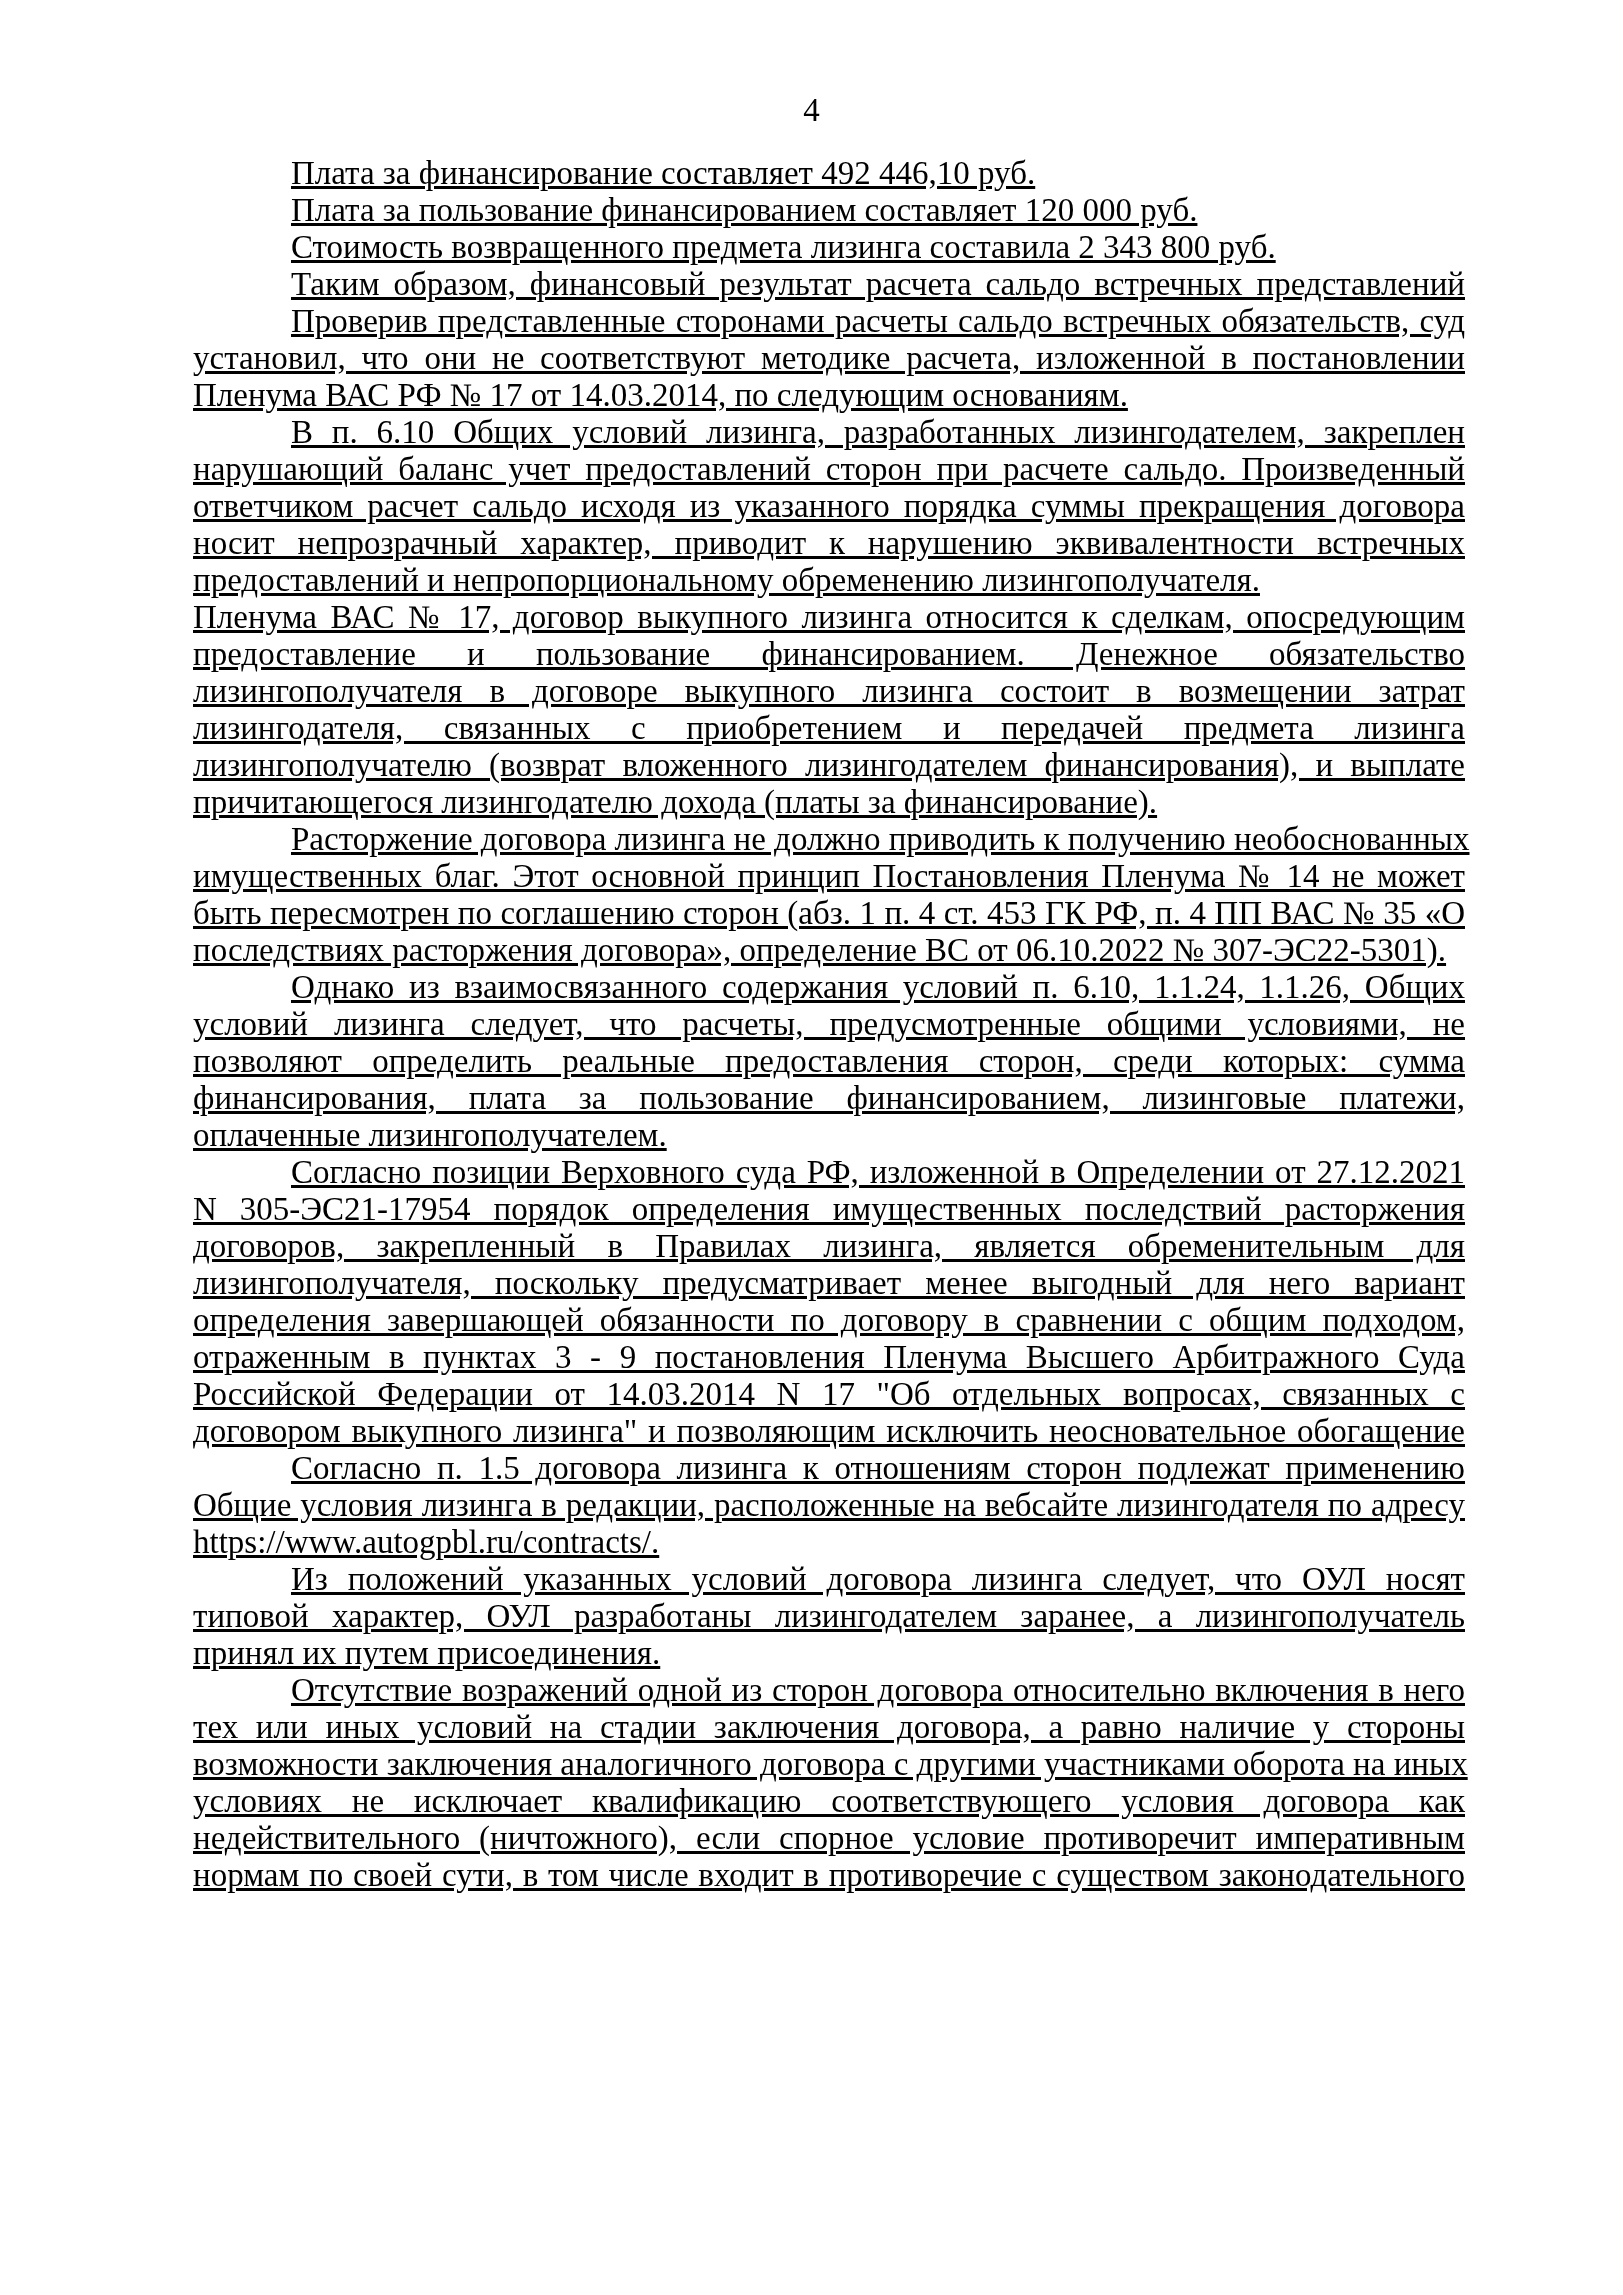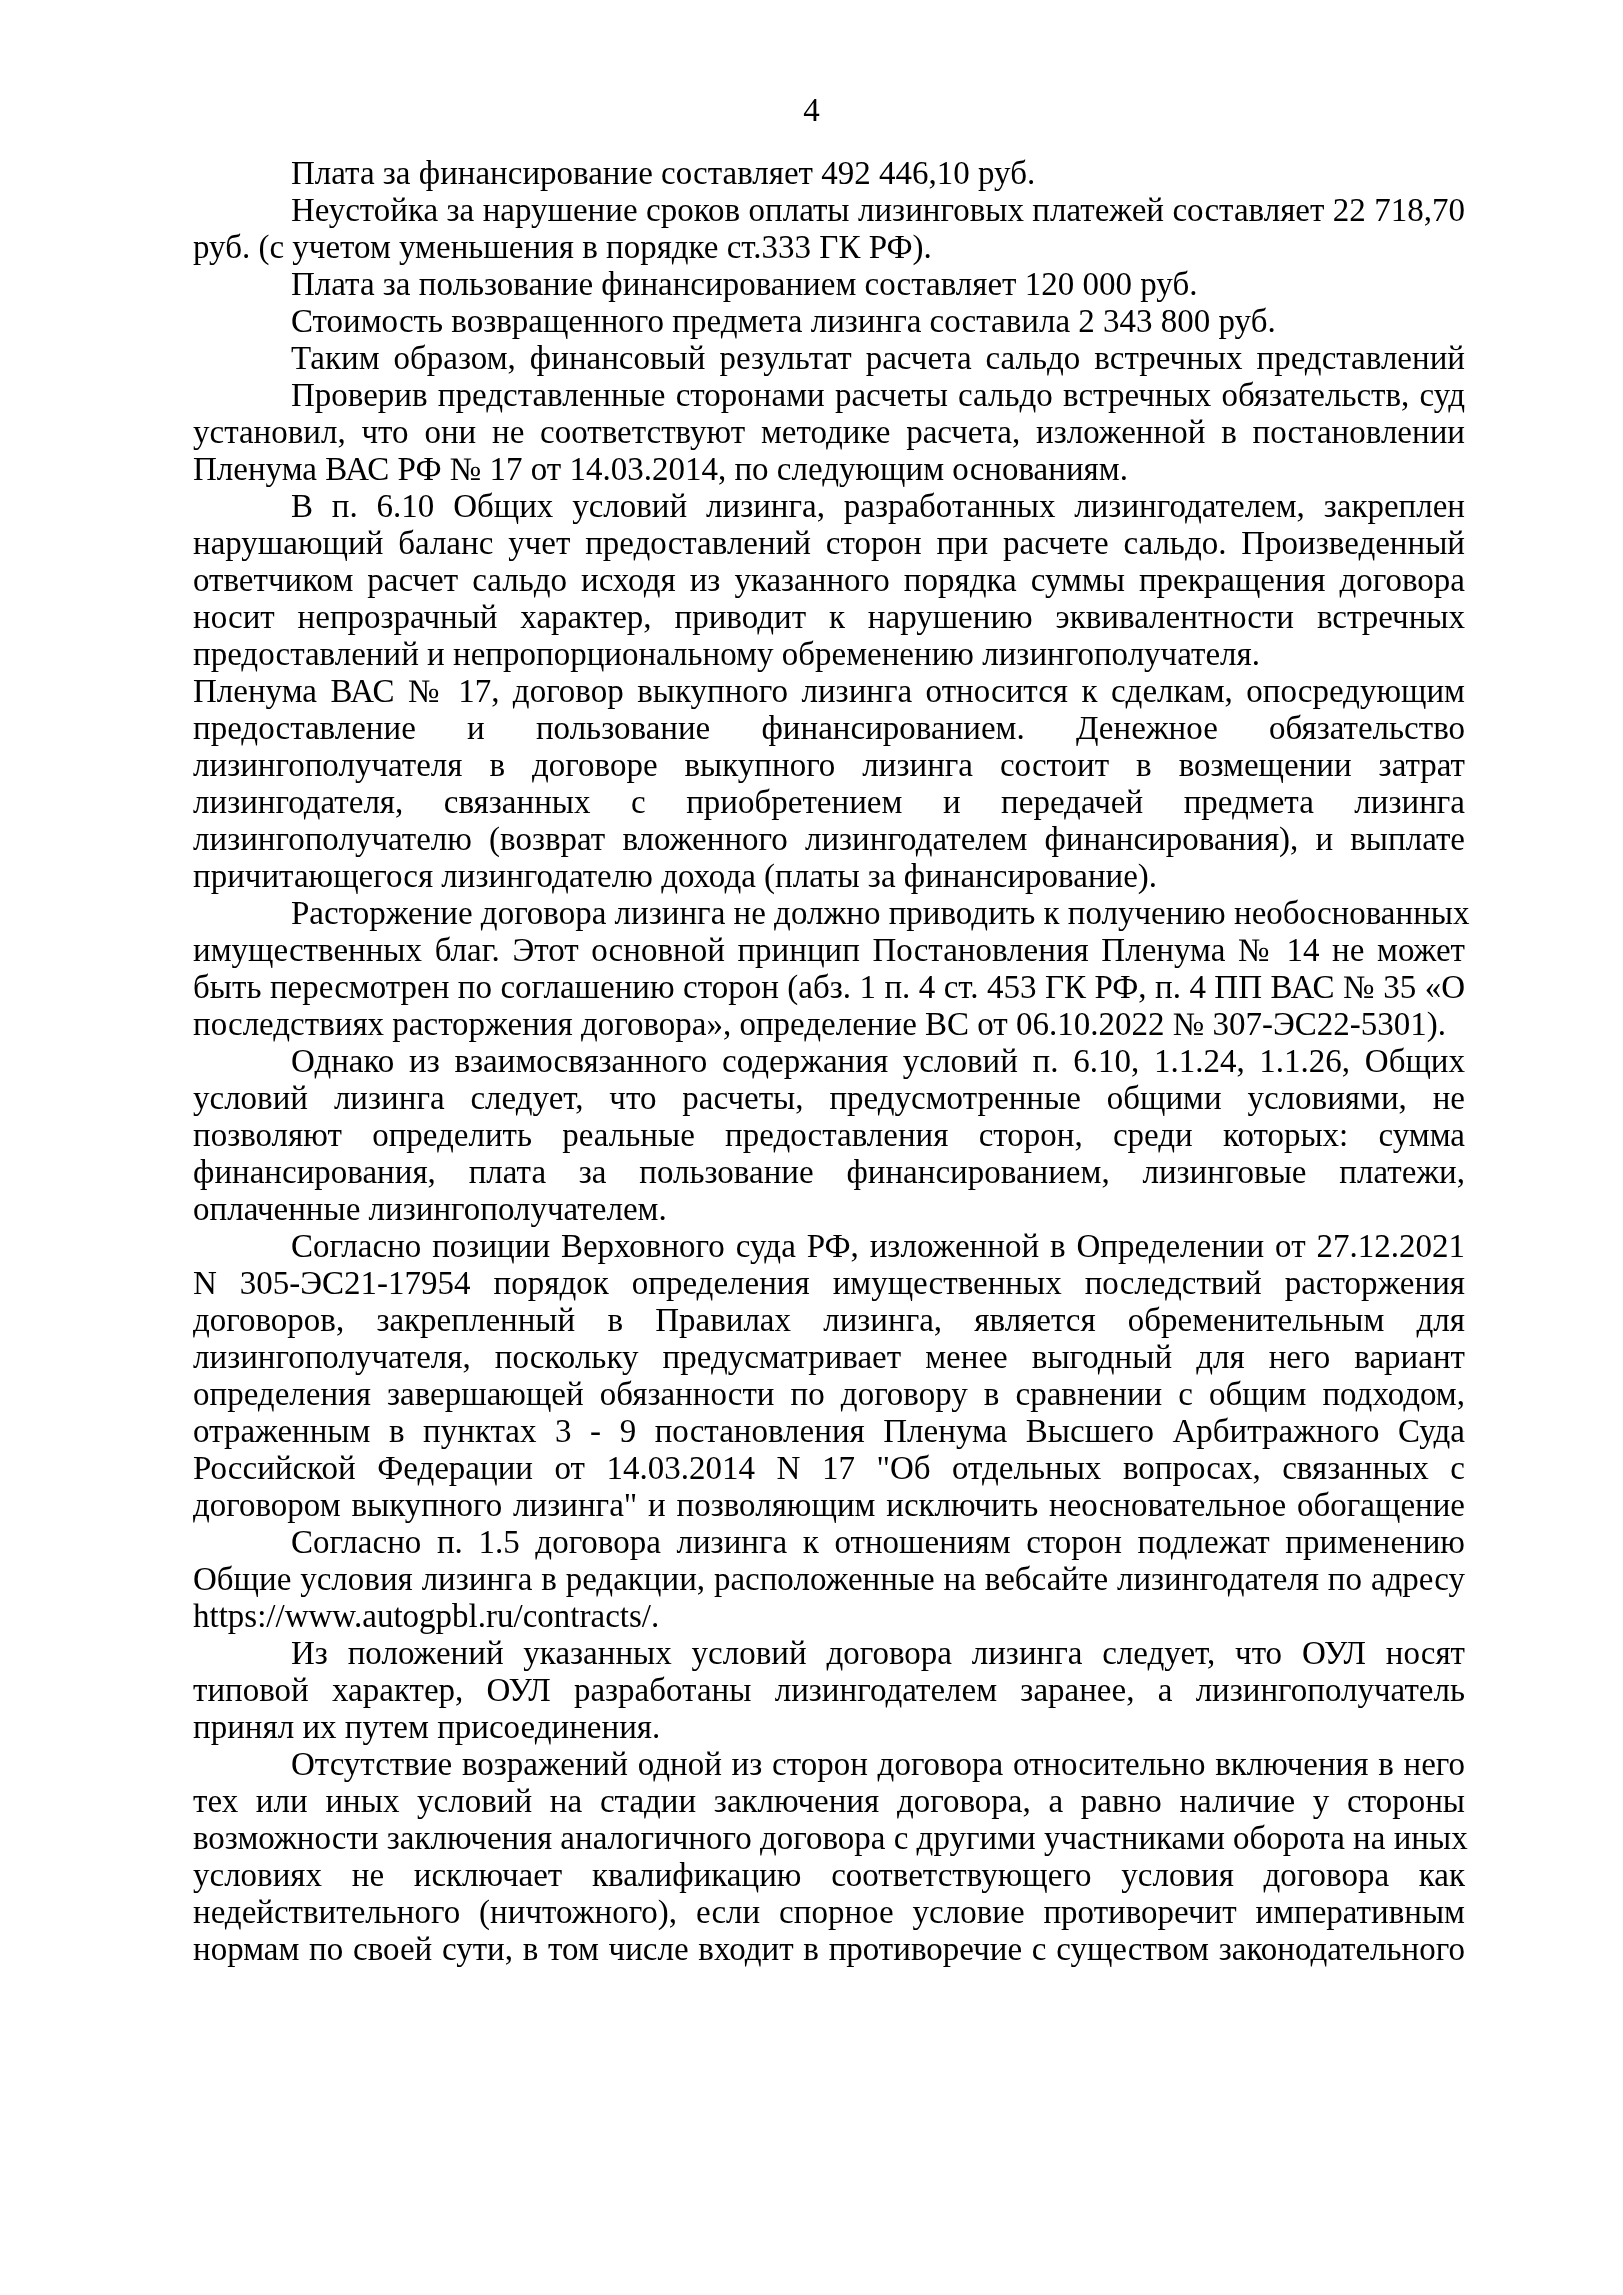--- a/index.html
+++ b/index.html
@@ -13,36 +13,33 @@
     font-size: 33px; line-height: 37px;
   }
   .body-text {
     position: absolute; left: 193px; top: 155px; width: 1272px;
   }
   .para { margin: 0; padding: 0; }
   .line {
     display: block; font-size: 33px; line-height: 37px; height: 37px;
     white-space: nowrap; text-align: justify; text-align-last: justify;
     word-spacing: 0;
+    text-decoration: underline;
   }
   .line.first { padding-left: 98px; }
   .line.last { text-align: left; text-align-last: left; }
 </style>
 </head>
 <body>
 
 <div class="page">
   <div class="page-number">4</div>
   <div class="body-text" id="body-text">
       <div class="para">
         <span class="line first last">Плата за финансирование составляет 492 446,10 руб.</span>
-      </div>
-      <div class="para">
-        <span class="line first">Неустойка за нарушение сроков оплаты лизинговых платежей составляет 22 718,70</span>
-        <span class="line last">руб. (с учетом уменьшения в порядке ст.333 ГК РФ).</span>
       </div>
       <div class="para">
         <span class="line first last">Плата за пользование финансированием составляет 120 000 руб.</span>
       </div>
       <div class="para">
         <span class="line first last">Стоимость возвращенного предмета лизинга составила 2 343 800 руб.</span>
       </div>
       <div class="para">
         <span class="line first">Таким образом, финансовый результат расчета сальдо встречных представлений</span>
       </div>

